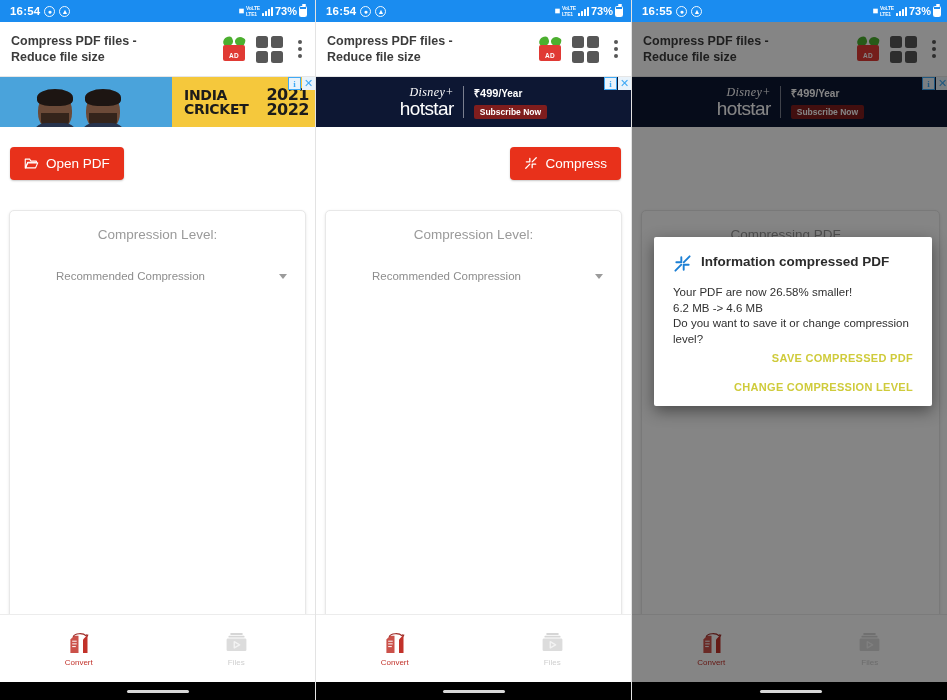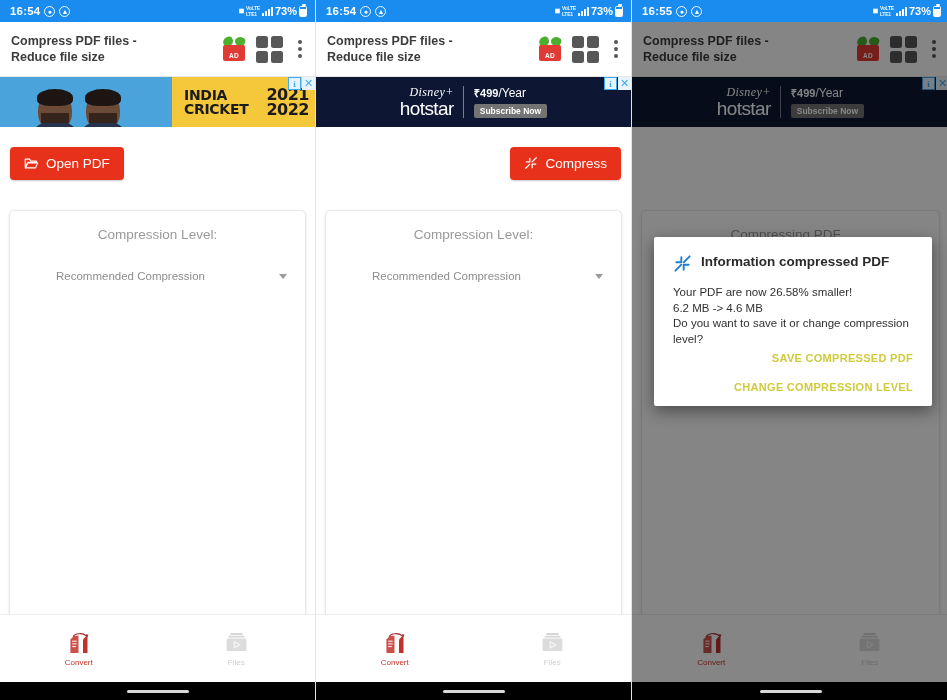--- a/index.html
+++ b/index.html
@@ -138,23 +138,23 @@
     font-family: "Liberation Serif", serif; font-style: italic;
     font-size: 12px; color: #fff; letter-spacing: .4px; line-height: 13px;
   }
   .hs-hotstar {
     font-size: 19px; color: #fff; line-height: 20px; letter-spacing: -.6px;
     font-weight: 400;
   }
   .hs-div { width: 1px; height: 32px; background: rgba(255,255,255,.45); }
   .hs-right { padding-left: 10px; }
   .hs-price { font-size: 11px; font-weight: 700; color: #fff; line-height: 14px; }
-  .hs-price em { font-style: normal; font-weight: 400; font-size: 12px; }
+  .hs-price em { font-style: normal; font-weight: 700; font-size: 10px; }
   .hs-sub {
-    margin-top: 2px; background: #737373; color: #fff; font-size: 8.5px;
+    margin-top: 2px; background: #7f1d1d; color: #fff; font-size: 8.5px;
     font-weight: 700; padding: 2px 6px; border-radius: 2px; display: inline-block;
   }
   .ad-badges {
     position: absolute; top: 0; right: 0; display: flex; align-items: center; gap: 1px;
   }
   .ad-info {
     width: 13px; height: 13px; border: 1px solid #3fa9f5; color: #3fa9f5;
     background: #e9f3fb; font-size: 9px; font-weight: 700;
     display: flex; align-items: center; justify-content: center;
     font-family: "Liberation Serif", serif;

